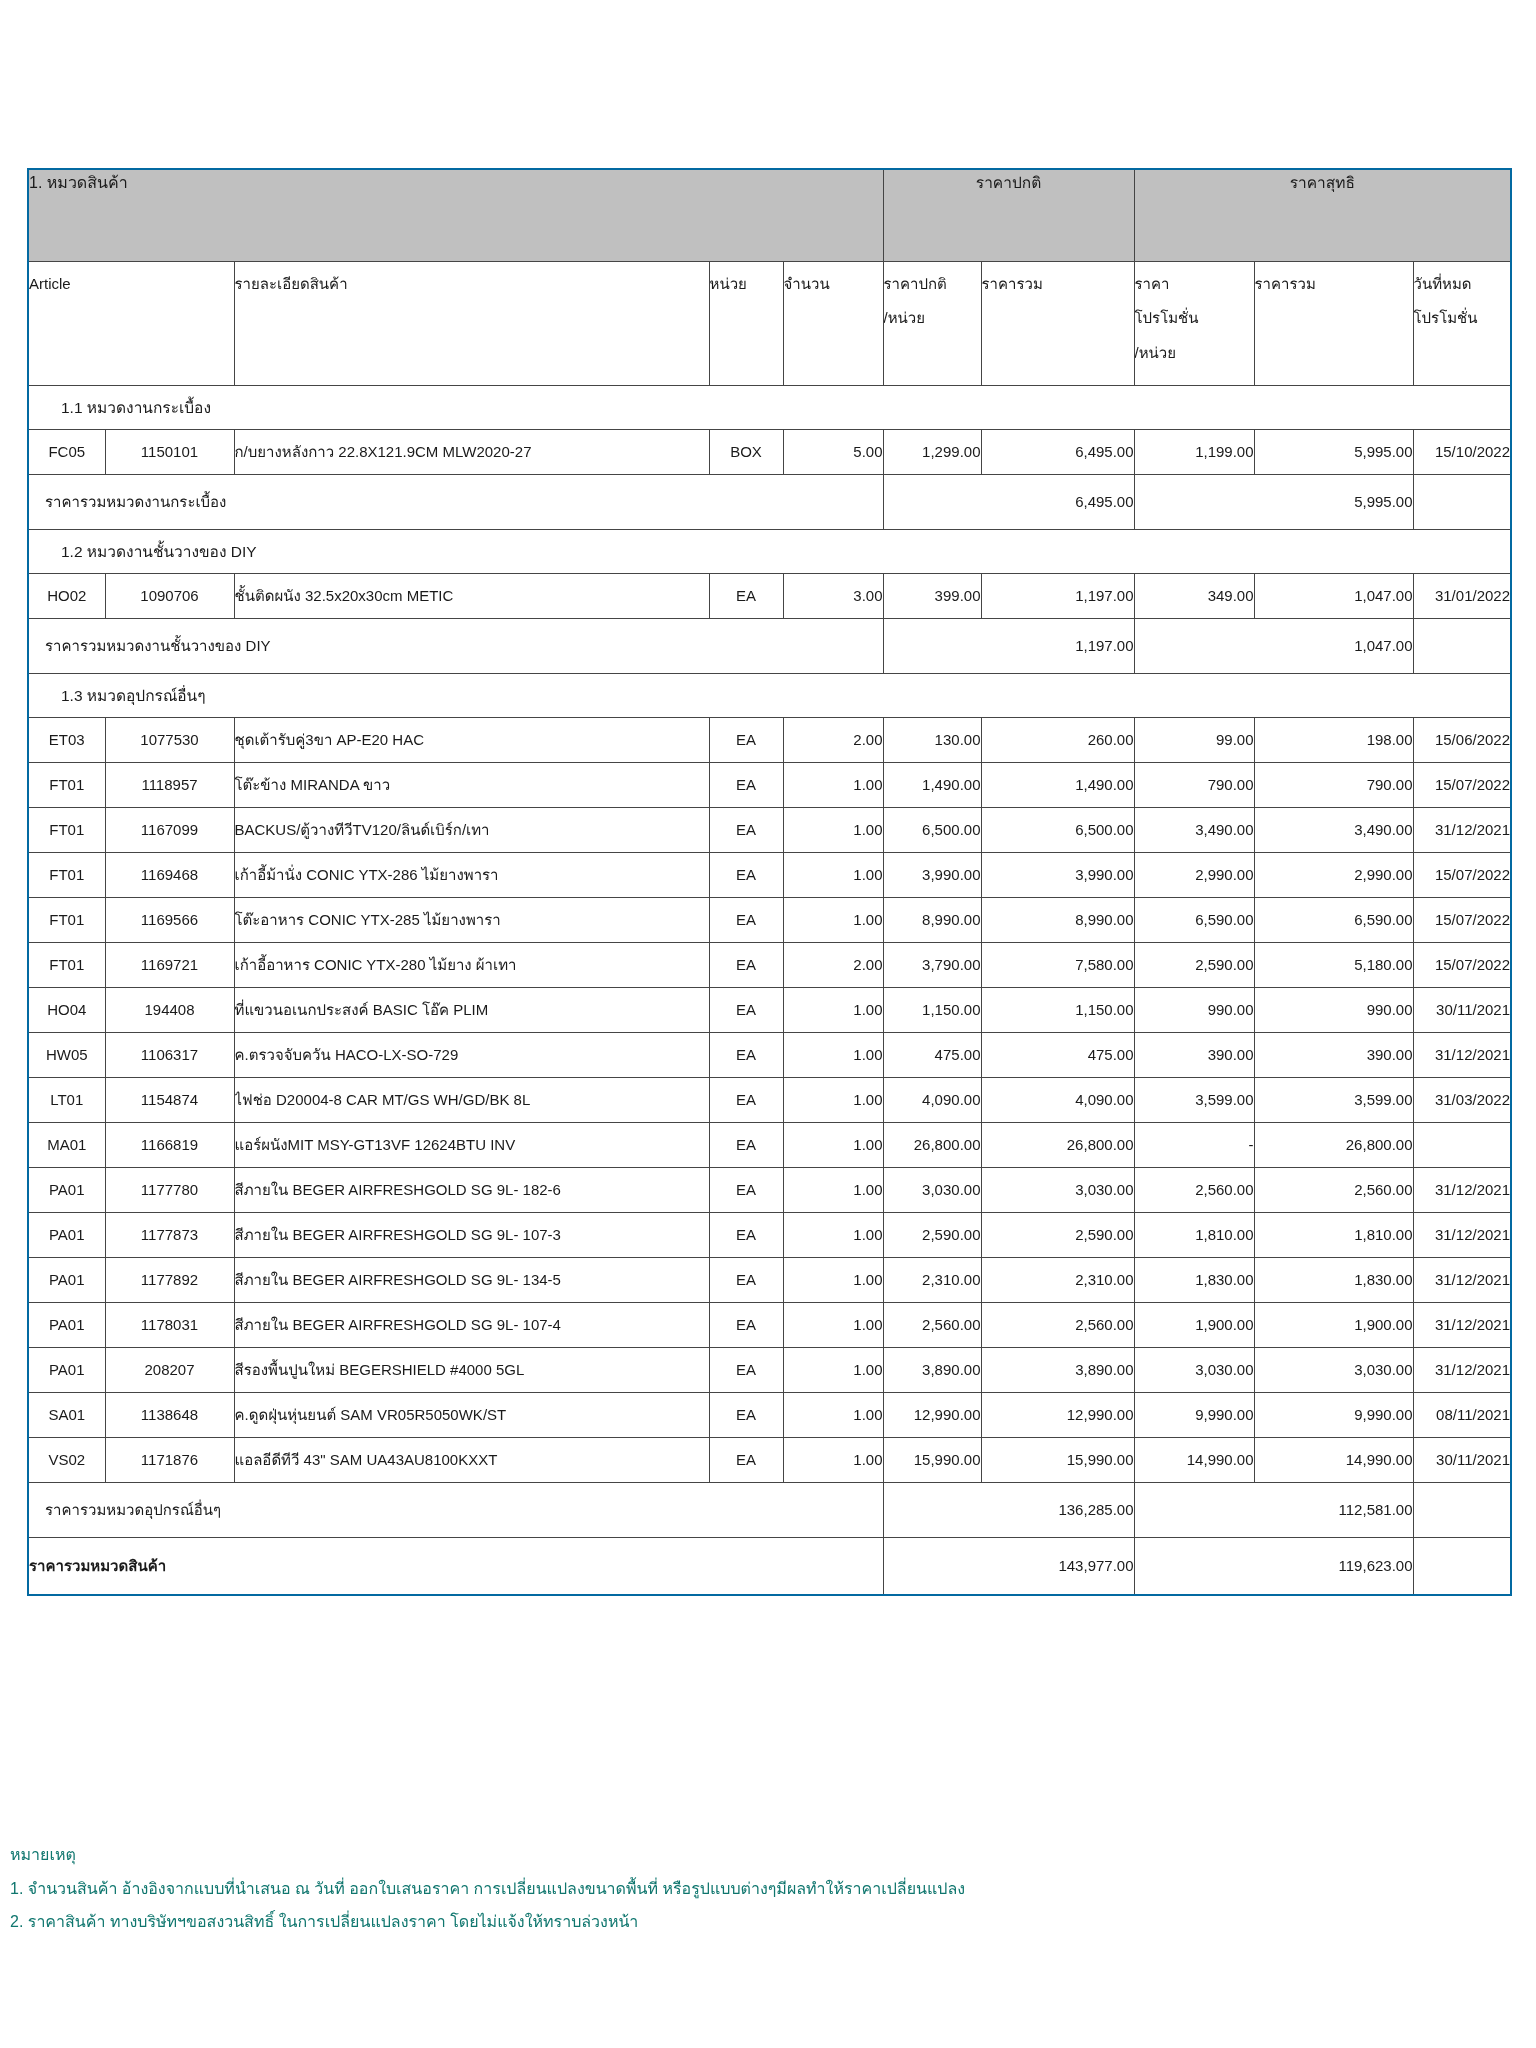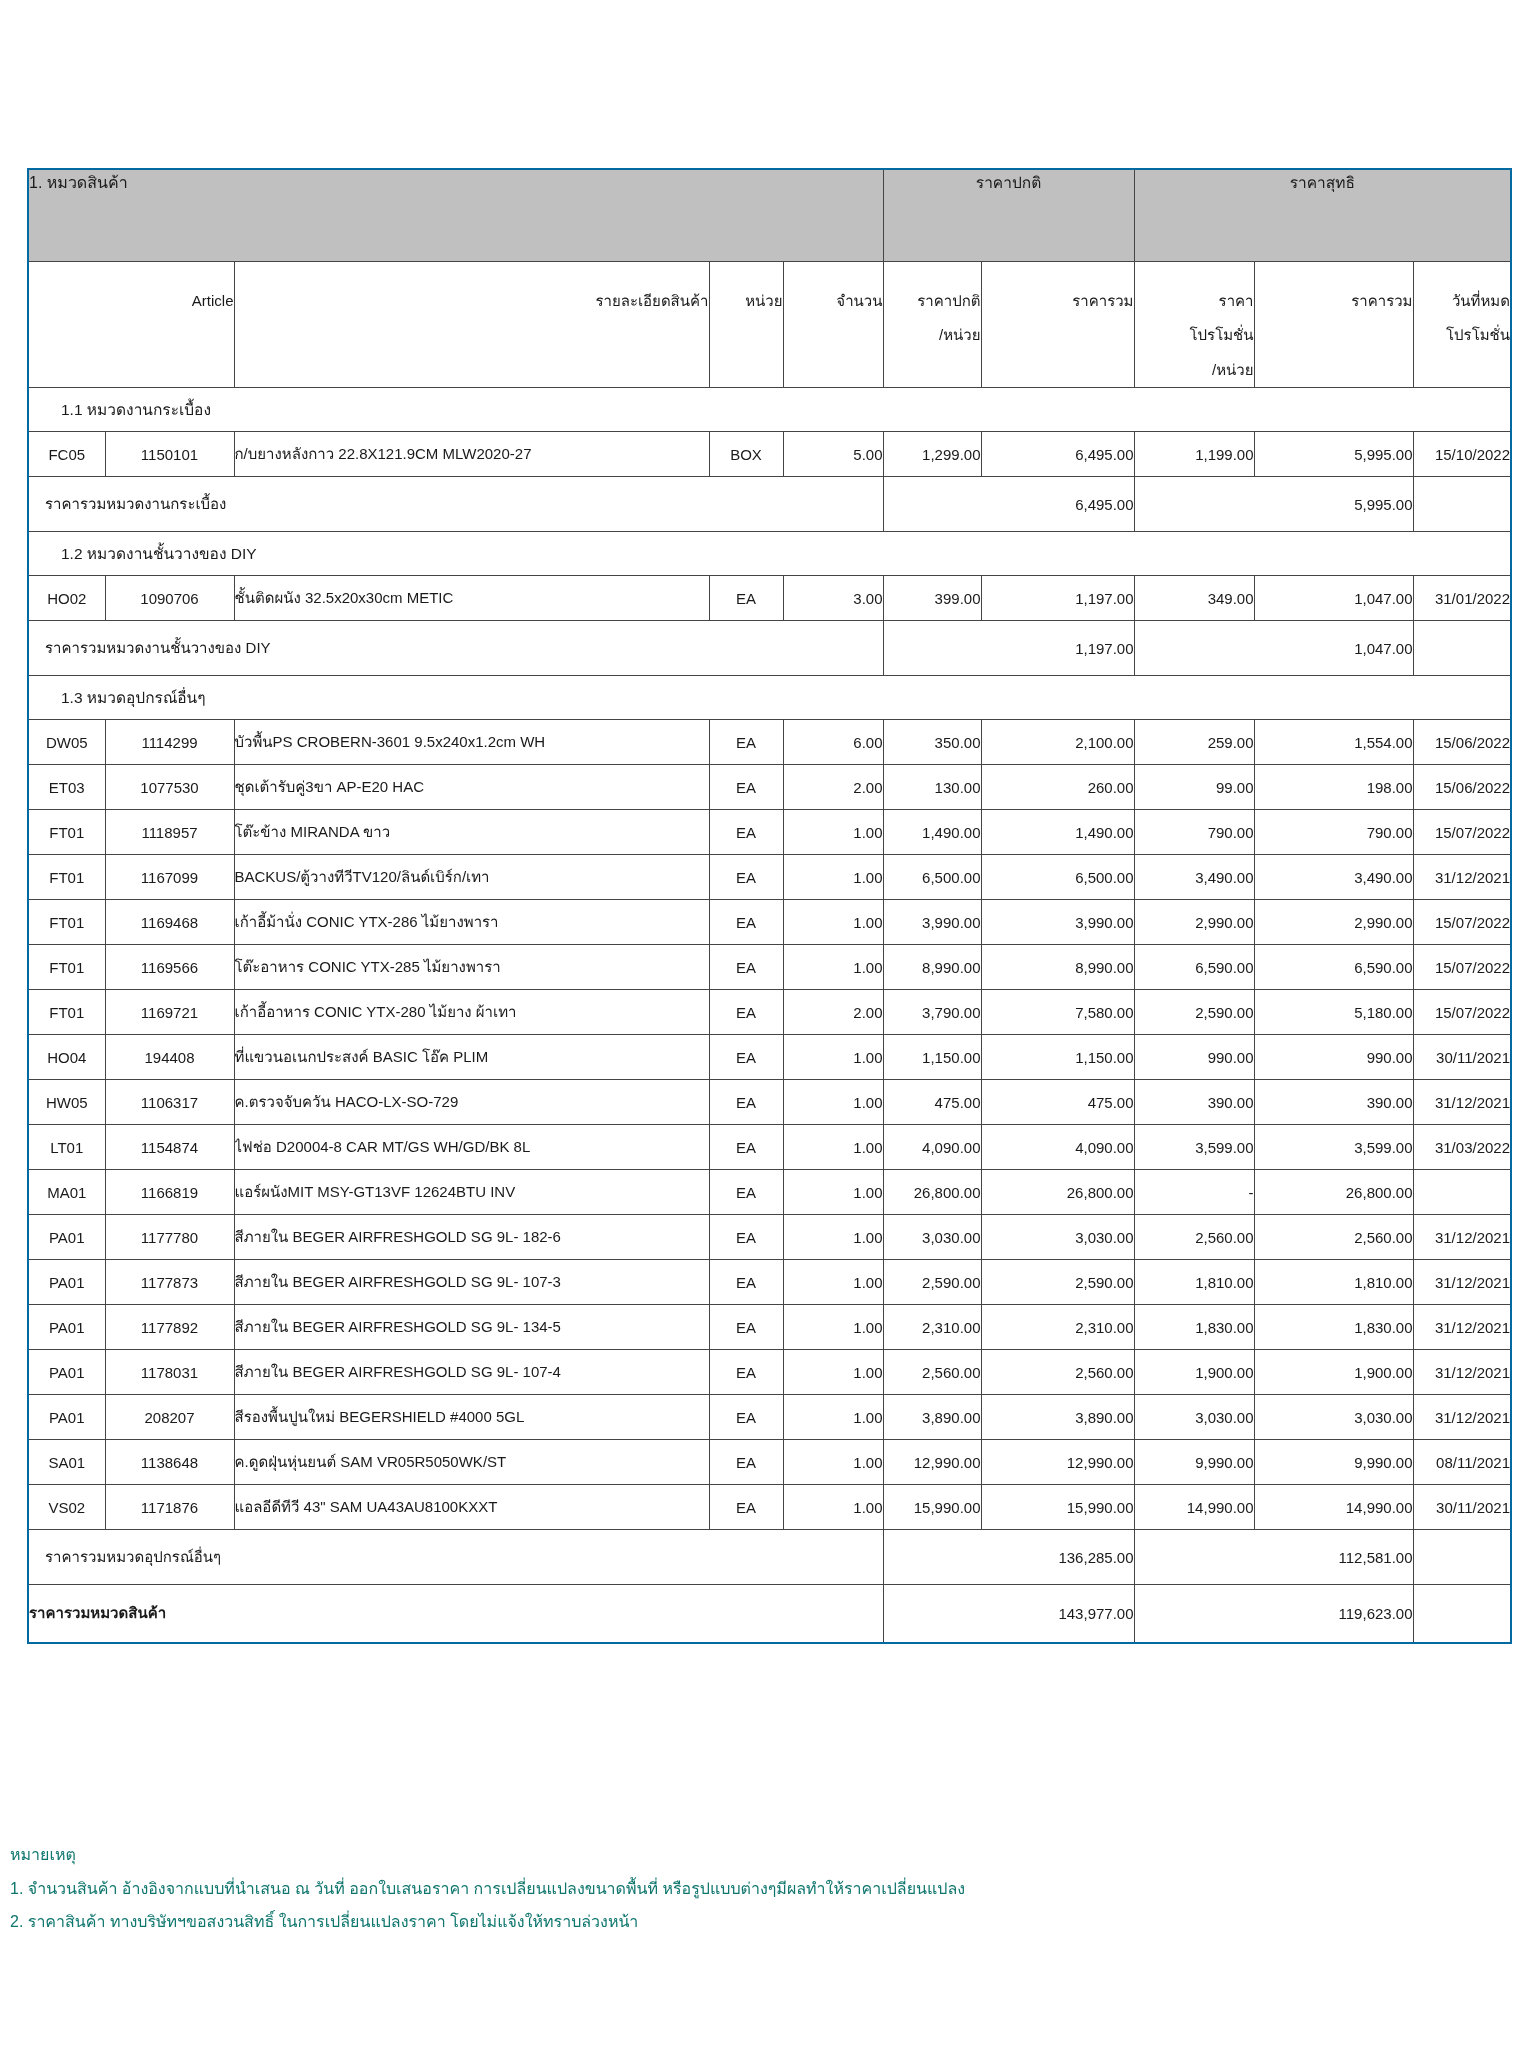--- a/index.html
+++ b/index.html
@@ -19,21 +19,21 @@
     white-space:nowrap;
     vertical-align:middle;
     padding:0;
   }
   tr.row-title{height:92px;}
   tr.row-title th{background:#c0c0c0;vertical-align:top;}
   .title-cell{text-align:left;padding:14px 0 0 24px;font-weight:bold;font-size:16px;}
   .group-cell{text-align:center;padding-top:14px;font-weight:bold;font-size:15.5px;}
 
   tr.row-colhead{height:124px;}
-  tr.row-colhead th{vertical-align:top;text-align:right;padding-top:22px;line-height:2.3;font-size:15px;}
+  tr.row-colhead th{vertical-align:top;text-align:left;padding-top:5px;line-height:2.3;font-size:15px;}
 
   tr.row-section{height:44px;}
   tr.row-section td{text-align:left;padding-left:32px;font-size:15.5px;}
 
   tr.row-data{height:45px;}
   tr.row-subtotal{height:55px;}
   tr.row-subtotal td{font-size:15px;padding-left:16px;}
   tr.row-grand{height:58px;}
   tr.row-grand td.lbl{font-weight:bold;}
 
@@ -143,32 +143,20 @@
         <tr class="row-subtotal">
           <td class="l indent lbl" colspan="5">ราคารวมหมวดงานชั้นวางของ DIY</td>
           <td class="r" colspan="2">1,197.00</td>
           <td class="r" colspan="2">1,047.00</td>
           <td class="c" colspan="1"></td>
         </tr>
         <tr class="row-section">
           <td colspan="10">1.3 หมวดอุปกรณ์อื่นๆ</td>
         </tr>
         <tr class="row-data">
-          <td class="c">DW05</td>
-          <td class="c">1114299</td>
-          <td class="l">บัวพื้นPS CROBERN-3601 9.5x240x1.2cm WH</td>
-          <td class="c">EA</td>
-          <td class="r">6.00</td>
-          <td class="r">350.00</td>
-          <td class="r">2,100.00</td>
-          <td class="r">259.00</td>
-          <td class="r">1,554.00</td>
-          <td class="date">15/06/2022</td>
-        </tr>
-        <tr class="row-data">
           <td class="c">ET03</td>
           <td class="c">1077530</td>
           <td class="l">ชุดเต้ารับคู่3ขา AP-E20 HAC</td>
           <td class="c">EA</td>
           <td class="r">2.00</td>
           <td class="r">130.00</td>
           <td class="r">260.00</td>
           <td class="r">99.00</td>
           <td class="r">198.00</td>
           <td class="date">15/06/2022</td>

